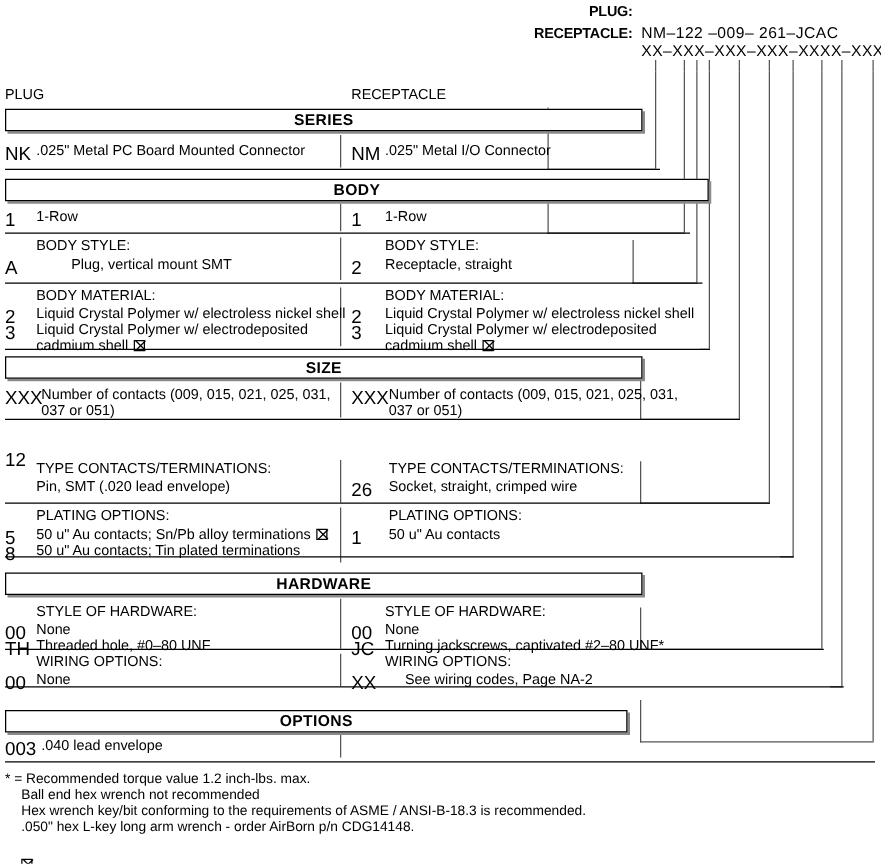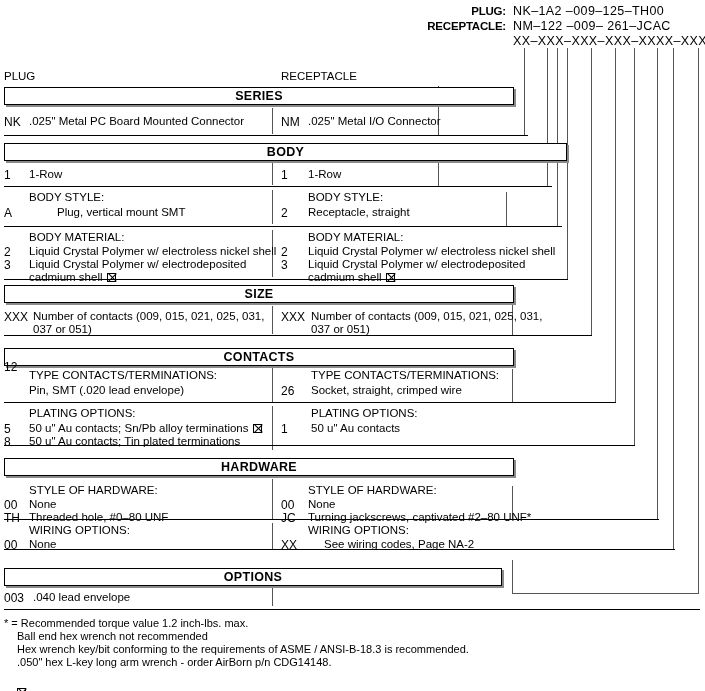--- a/index.html
+++ b/index.html
@@ -34,21 +34,21 @@
   
   .bar {
     position:absolute; left:4px; border:1px solid #000;
     background:#fff; text-align:center; font-weight:bold;
     font-size:12.5px; line-height:16px; letter-spacing:0.3px;
   }
   .bar.shadow { box-shadow:2px 2px 0 0 #8a8a8a; }
   .rule { position:absolute; left:4px; height:0; border-top:1px solid #000; }
   .vdiv { position:absolute; width:1px; background:#555; }
 
-  .code { position:absolute; font-size:12px; }
+  .code { position:absolute; font-size:15px; }
   .ttl  { position:absolute; font-size:11.5px; }
   .hd   { position:absolute; font-size:11.5px; }
 
   
   .xbox{
     display:inline-block; width:9px; height:9px; border:1px solid #000;
     position:relative; vertical-align:-1px; margin:0 1px;
   }
   .xbox:before,.xbox:after{
     content:""; position:absolute; left:-1px; top:3px; width:11px; height:1px;
@@ -65,21 +65,20 @@
   .fn { position:absolute; font-size:11px; left:4px; white-space:pre; }
 </style>
 </head>
 <body>
 
 <div id="root">
 
   <div class="pn-block">
     <div class="pn-row">
       <span class="pn-label">PLUG:</span>
-      <span class="pn-value">NK–1A2 –009–125–TH00</span>
     </div>
     <div class="pn-row">
       <span class="pn-label">RECEPTACLE:</span>
       <span class="pn-value">NM–122 –009– 261–JCAC</span>
     </div>
     <div class="pn-row">
       <span class="pn-mask">XX–XXX–XXX–XXX–XXXX–XXX</span>
     </div>
   </div>
 
@@ -183,21 +182,20 @@
   <div class="bar shadow" style="top:285px; width:510px;">SIZE</div>
   <div class="vdiv" style="left:272px; top:306px; height:28px;"></div>
   <div class="code" style="left:4px;   top:310px;">XXX</div>
   <div class="ttl" style="left:33px;  top:310px;">Number of contacts (009, 015, 021, 025, 031,</div>
   <div class="ttl" style="left:33px;  top:323px;">037 or 051)</div>
   <div class="code" style="left:281px; top:310px;">XXX</div>
   <div class="ttl" style="left:311px; top:310px;">Number of contacts (009, 015, 021, 025, 031,</div>
   <div class="ttl" style="left:311px; top:323px;">037 or 051)</div>
   <div class="rule" style="top:335px; width:588px;"></div>
 
-  <div class="bar shadow" style="top:348px; width:510px;">CONTACTS</div>
   <div class="vdiv" style="left:272px; top:368px; height:34px;"></div>
   <div class="hd" style="left:29px;  top:369px;">TYPE CONTACTS/TERMINATIONS:</div>
   <div class="code" style="left:4px;   top:360px;">12</div>
   <div class="ttl" style="left:29px;  top:384px;">Pin, SMT (.020 lead envelope)</div>
   <div class="hd" style="left:311px; top:369px;">TYPE CONTACTS/TERMINATIONS:</div>
   <div class="code" style="left:281px; top:384px;">26</div>
   <div class="ttl" style="left:311px; top:384px;">Socket, straight, crimped wire</div>
   <div class="rule" style="top:402px; width:612px;"></div>
 
   <div class="vdiv" style="left:272px; top:406px; height:44px;"></div>

